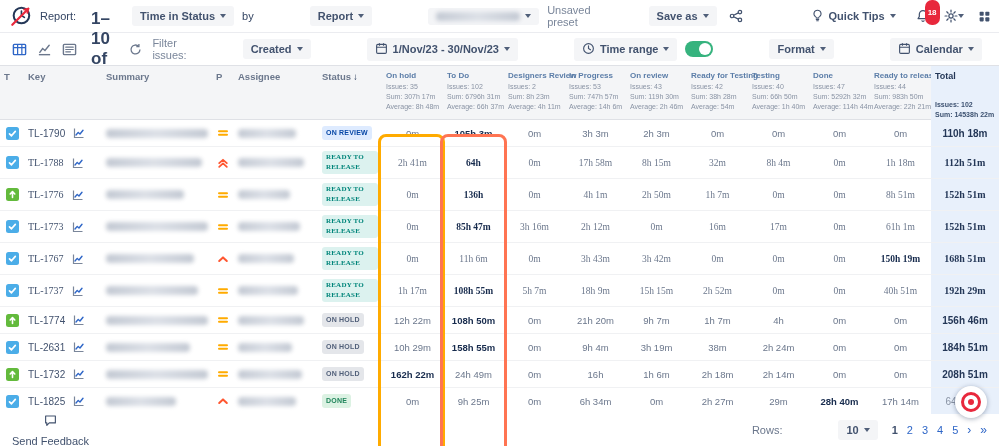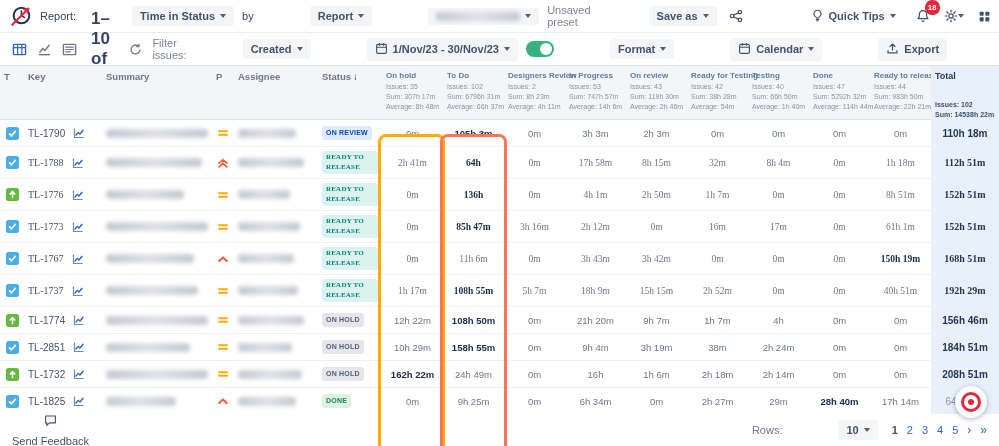--- a/index.html
+++ b/index.html
@@ -21,21 +21,21 @@
   .dd { display:inline-flex; align-items:center; gap:5px; background:var(--light);
         border-radius:3px; padding:4px 8px; font-size:11px; color:var(--text);
         font-weight:600; cursor:pointer; white-space:nowrap;margin-left:48px; }
   .dd.ghost { background:transparent; }
   .chev { width:0; height:0; border-left:3.5px solid transparent; border-right:3.5px solid transparent;
           border-top:4px solid #505F79; display:inline-block; }
   .top-right { margin-left:auto; display:flex; align-items:center; gap:10px; }
   .hint { font-size:11px; color:#7A869A; }
   .iconbtn { display:inline-flex; align-items:center; justify-content:center; cursor:pointer;
              position:relative; padding:2px; }
-  .badge-count { position:absolute; top:-7px; right:-8px; min-width:15px; height:15px;
+  .badge-count { position:absolute; top:-7px; right:-8px; min-width:15px; height:25px;
                  border-radius:7px; background:#E8283C; color:#fff; font-size:8px; font-weight:700;
                  display:flex; align-items:center; justify-content:center; padding:0 3px; }
 
   
   .toolbar { height:33px; display:flex; align-items:center; gap:8px; padding:0 10px;
              border-bottom:1px solid #DFE1E6; }
   .views { display:flex; align-items:center; gap:6px; margin-right:4px; }
   .viewbtn { color:#6B778C; cursor:pointer; display:flex; padding:2px; }
   .viewbtn.active { color:var(--blue); }
   .count { font-size:17px; color:#344563; font-weight:600; }
@@ -217,20 +217,28 @@
         <i class="chev"></i>
     </span>
     <span class="dd">
       <span><svg width="13" height="13" viewBox="0 0 16 16">
             <rect x="2" y="3" width="12" height="11" rx="1.5" fill="none" stroke="#42526E" stroke-width="1.4"></rect>
             <path d="M2 6.5h12M5.5 1.5v3M10.5 1.5v3" stroke="#42526E" stroke-width="1.4"></path>
           </svg></span>
       <span>1/Nov/23 - 30/Nov/23</span>
         <i class="chev"></i>
     </span>
+    <span class="dd">
+      <span><svg width="13" height="13" viewBox="0 0 16 16">
+            <circle cx="8" cy="8" r="6" fill="none" stroke="#42526E" stroke-width="1.4"></circle>
+            <path d="M8 4.8V8l2.4 1.6" fill="none" stroke="#42526E" stroke-width="1.4" stroke-linecap="round"></path>
+          </svg></span>
+      <span>Time range</span>
+        <i class="chev"></i>
+    </span>
 
     <div class="tb-right">
       <span class="toggle" style="background: rgb(54, 179, 126);"></span>
       <span class="dd">
         <span>Format</span>
           <i class="chev"></i>
       </span>
       <span class="dd">
         <span><svg width="13" height="13" viewBox="0 0 16 16">
               <rect x="2" y="3" width="12" height="11" rx="1.5" fill="none" stroke="#42526E" stroke-width="1.4"></rect>
@@ -612,21 +620,21 @@
           <div class="total-cell">156h 46m</div>
         </div>
         <div class="row h1">
           <div class="cell c-type">
             <svg width="13" height="13" viewBox="0 0 13 13">
               <rect width="13" height="13" rx="2.5" fill="#4BADE8"></rect>
               <path d="M3.5 6.8l2 2 3.8-4.4" fill="none" stroke="#fff" stroke-width="1.7" stroke-linecap="round" stroke-linejoin="round"></path>
             </svg>
           </div>
           <div class="cell c-key">
-            <span class="key-text">TL-2851</span>
+            <span class="key-text">TL-2631</span>
             <span class="chart-btn">
               <svg width="12" height="12" viewBox="0 0 12 12">
                 <path d="M1.5 1.5v9h9" fill="none" stroke="#7A869A" stroke-width="1.2"></path>
                 <path d="M3 8l2.2-2.6L7 7l3-3.8" fill="none" stroke="#2E66C7" stroke-width="1.4" stroke-linecap="round" stroke-linejoin="round"></path>
               </svg>
             </span>
           </div>
           <div class="cell">
             <span class="blur-bar" style="width:84px"></span>
           </div>

